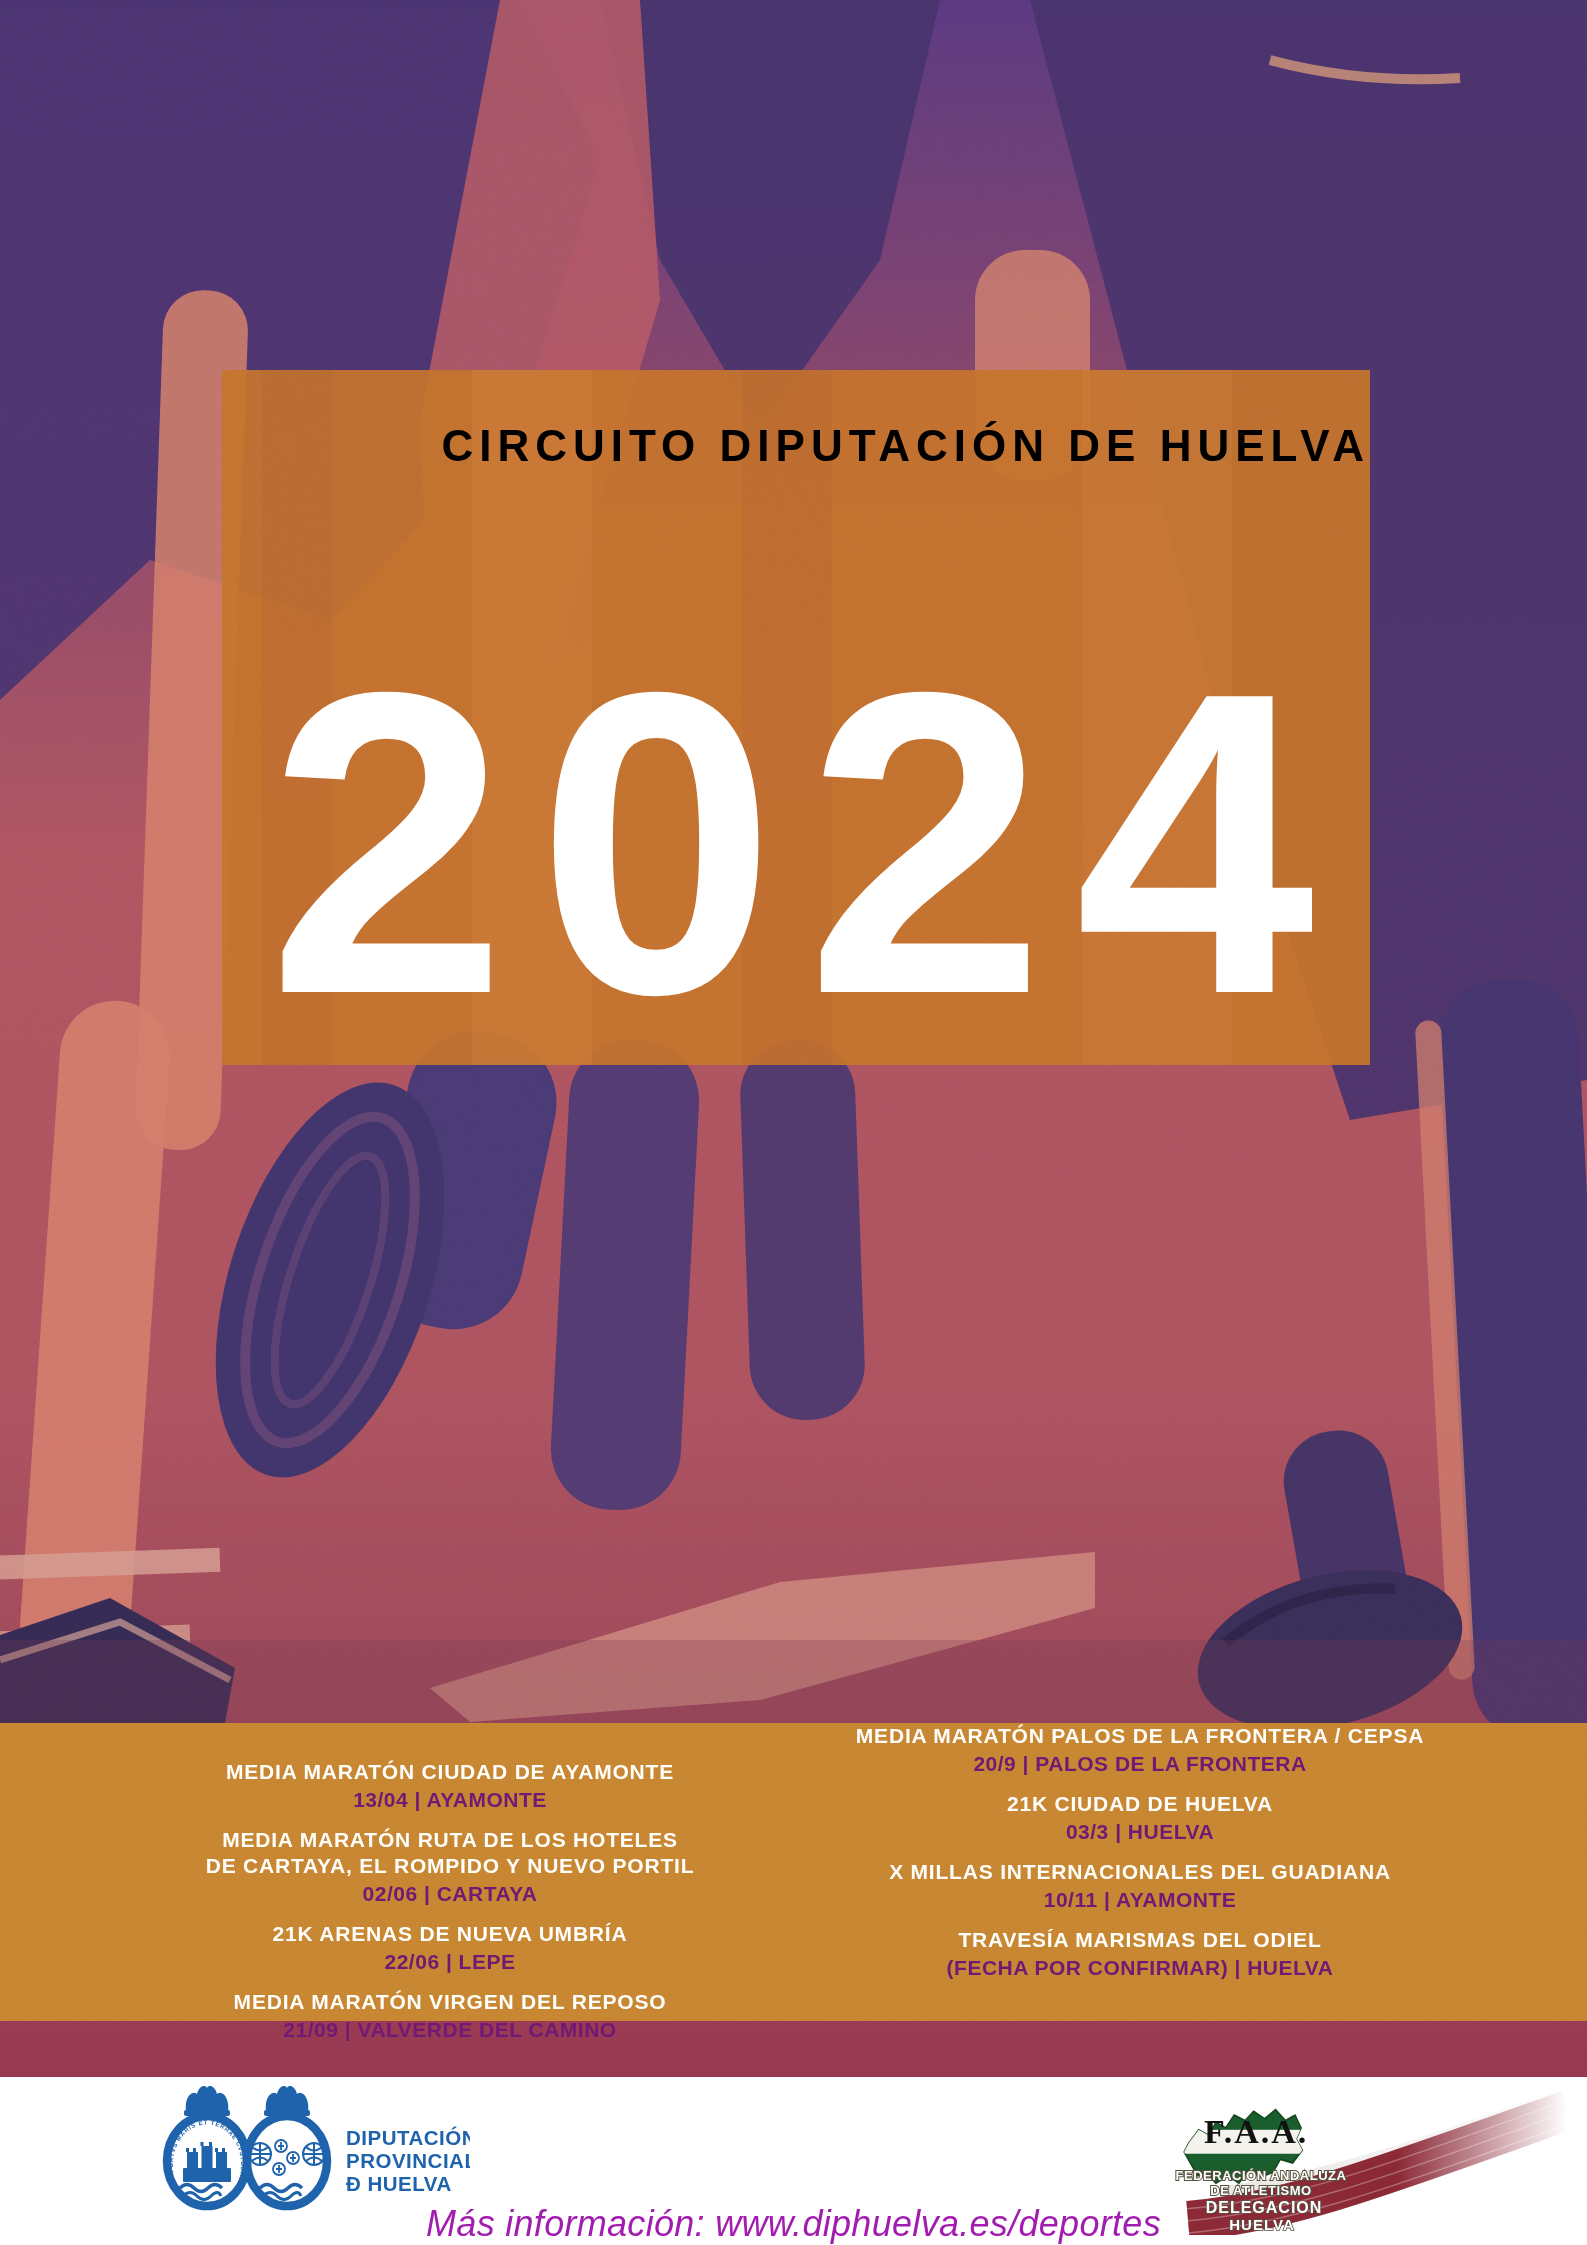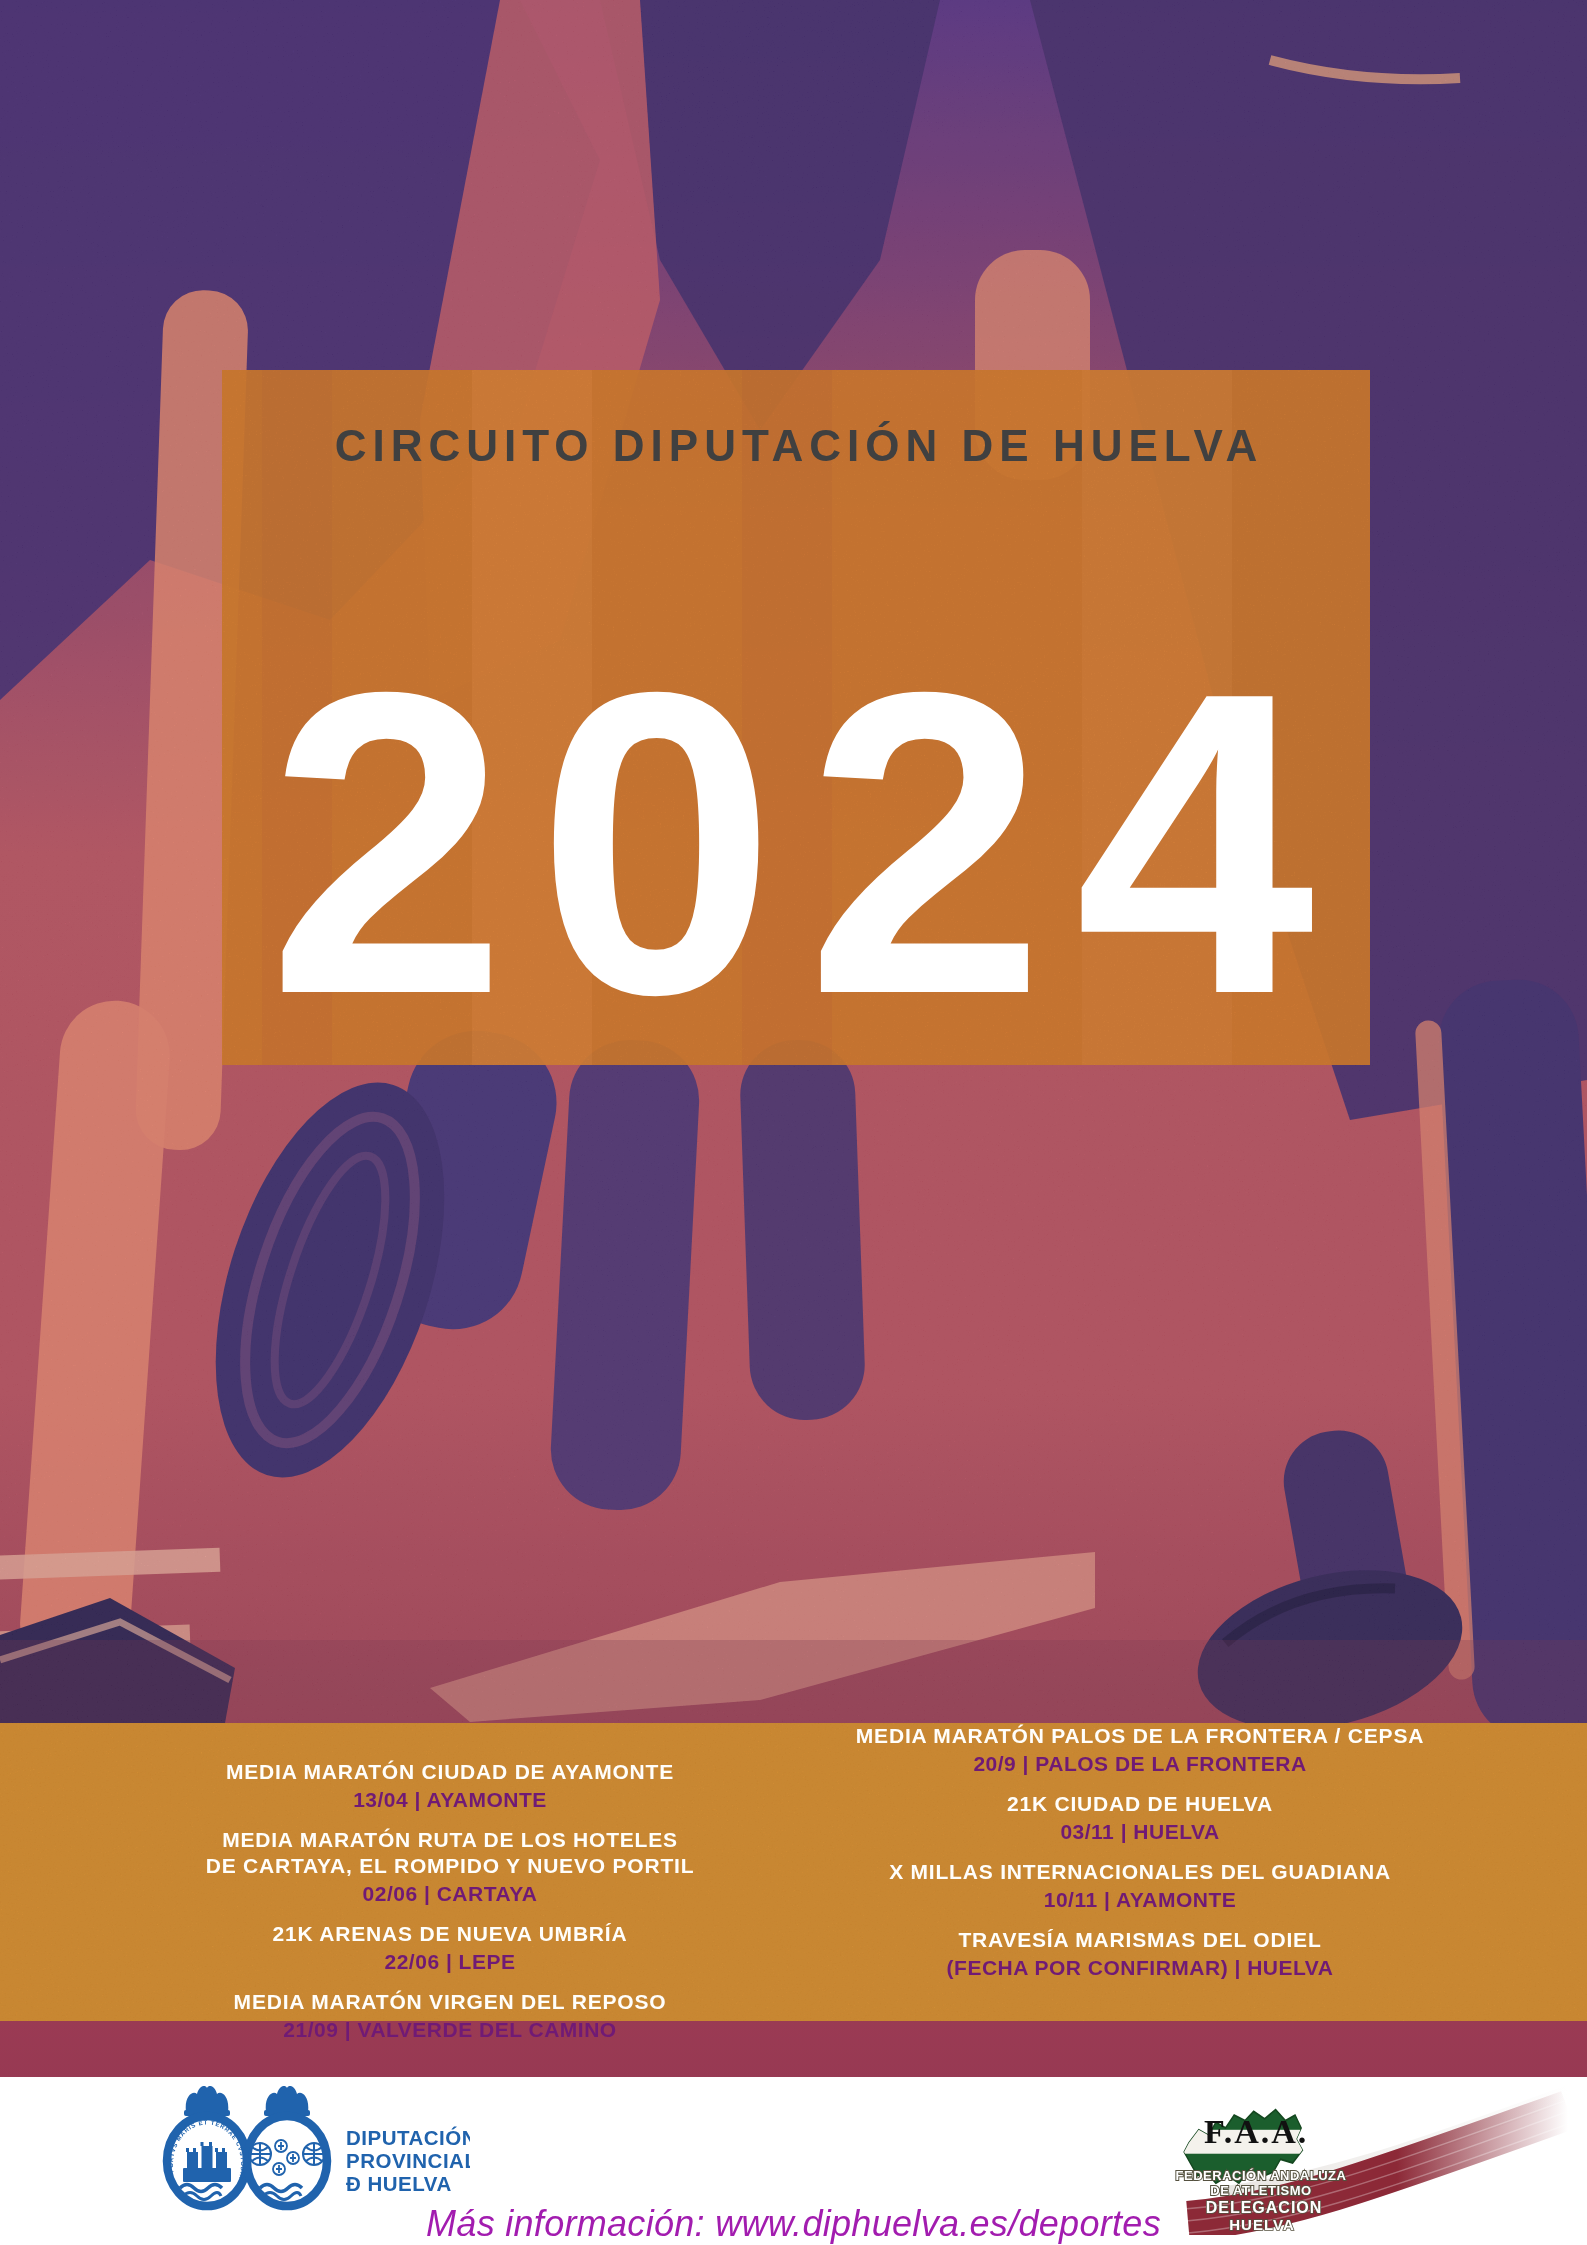--- a/index.html
+++ b/index.html
@@ -4,23 +4,23 @@
 <style>
   html,body{margin:0;padding:0;background:#ffffff;}
   .poster{position:relative;width:1587px;height:2245px;overflow:hidden;
           font-family:"Liberation Sans",sans-serif;background:#ffffff;}
   .bg{position:absolute;left:0;top:0;width:1587px;height:2245px;display:block;}
 
   
   .title-box{position:absolute;left:222px;top:370px;width:1148px;height:695px;
              background:rgba(224,132,50,0.92);}
   .box-texture{position:absolute;left:0;top:0;width:100%;height:100%;display:block;}
-  .kicker{position:absolute;top:54px;left:0;right:0;text-align:center;
+  .kicker{position:absolute;top:54px;left:0;right:0;text-align:right;
           font-weight:700;font-size:44px;line-height:1;letter-spacing:6px;padding-left:6px;
-          color:#404040;}
+          color:#000000;}
   .main-title{position:absolute;top:130px;left:0;right:0;text-align:center;
           font-weight:700;font-size:118px;line-height:1;letter-spacing:-3px;color:#FDFAF6;}
   .year{position:absolute;top:258px;left:0;right:0;text-align:center;
           font-weight:700;font-size:430px;line-height:1;letter-spacing:30px;padding-left:20px;
           color:#FFFFFF;}
 
   
   .band{position:absolute;left:0;top:1723px;width:1587px;height:298px;background:#D98E2F;}
   .band-texture{position:absolute;left:0;top:0;width:100%;height:100%;display:block;}
   .col{position:absolute;top:0;width:660px;text-align:center;}
@@ -158,21 +158,21 @@
       </div>
     </div>
 
     <div class="col col-right">
       <div class="event">
         <div class="event-name">MEDIA MARATÓN PALOS DE LA FRONTERA / CEPSA</div>
         <div class="event-date">20/9 | PALOS DE LA FRONTERA</div>
       </div>
       <div class="event">
         <div class="event-name">21K CIUDAD DE HUELVA</div>
-        <div class="event-date">03/11 | HUELVA</div>
+        <div class="event-date">03/3 | HUELVA</div>
       </div>
       <div class="event">
         <div class="event-name">X MILLAS INTERNACIONALES DEL GUADIANA</div>
         <div class="event-date">10/11 | AYAMONTE</div>
       </div>
       <div class="event">
         <div class="event-name">TRAVESÍA MARISMAS DEL ODIEL</div>
         <div class="event-date">(FECHA POR CONFIRMAR) | HUELVA</div>
       </div>
     </div>

